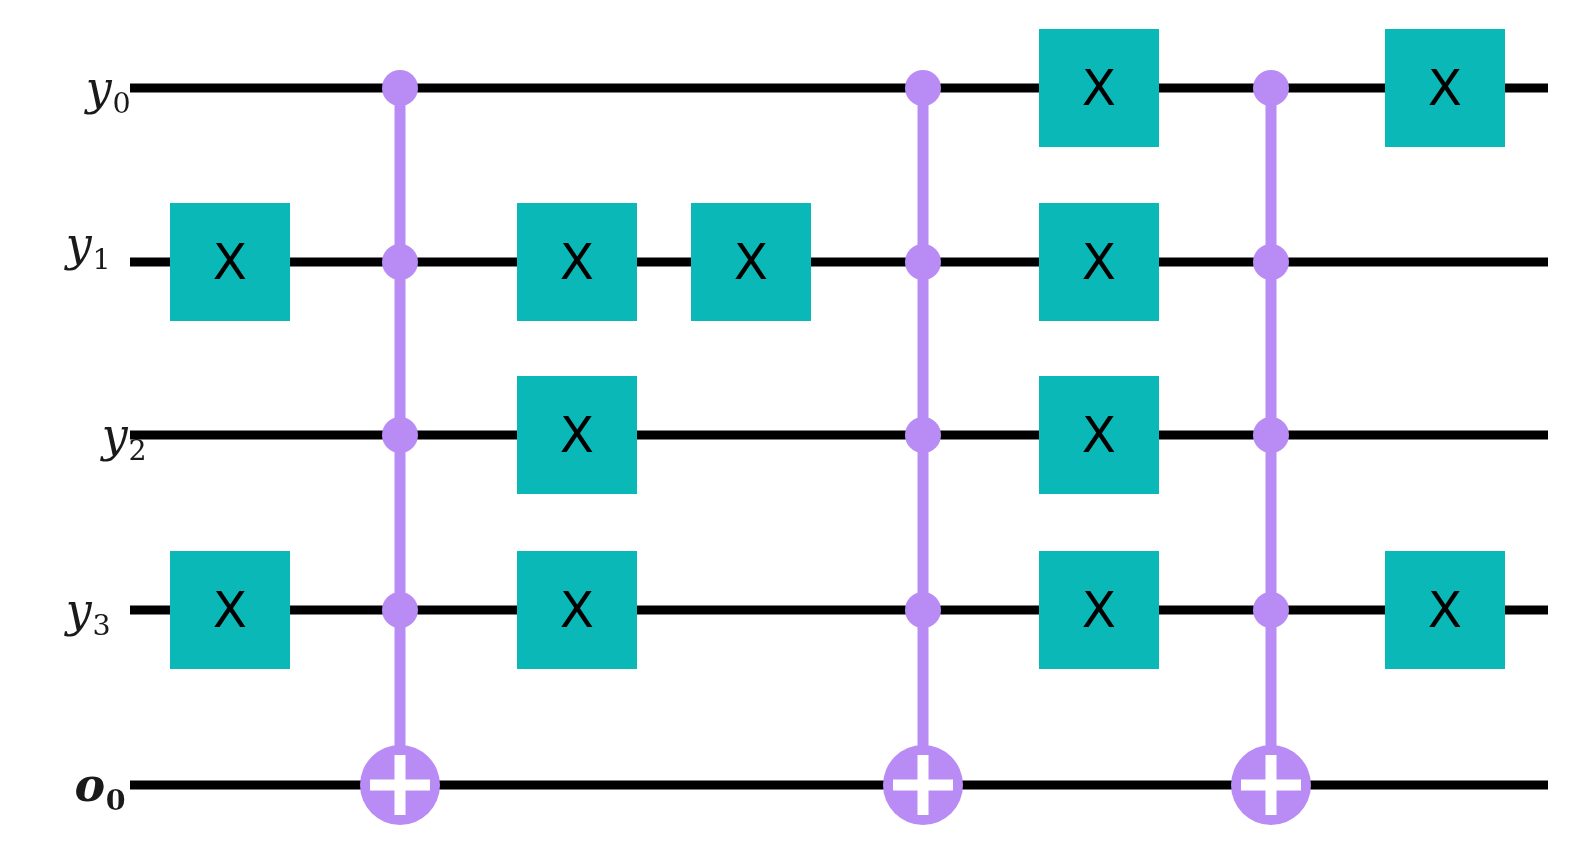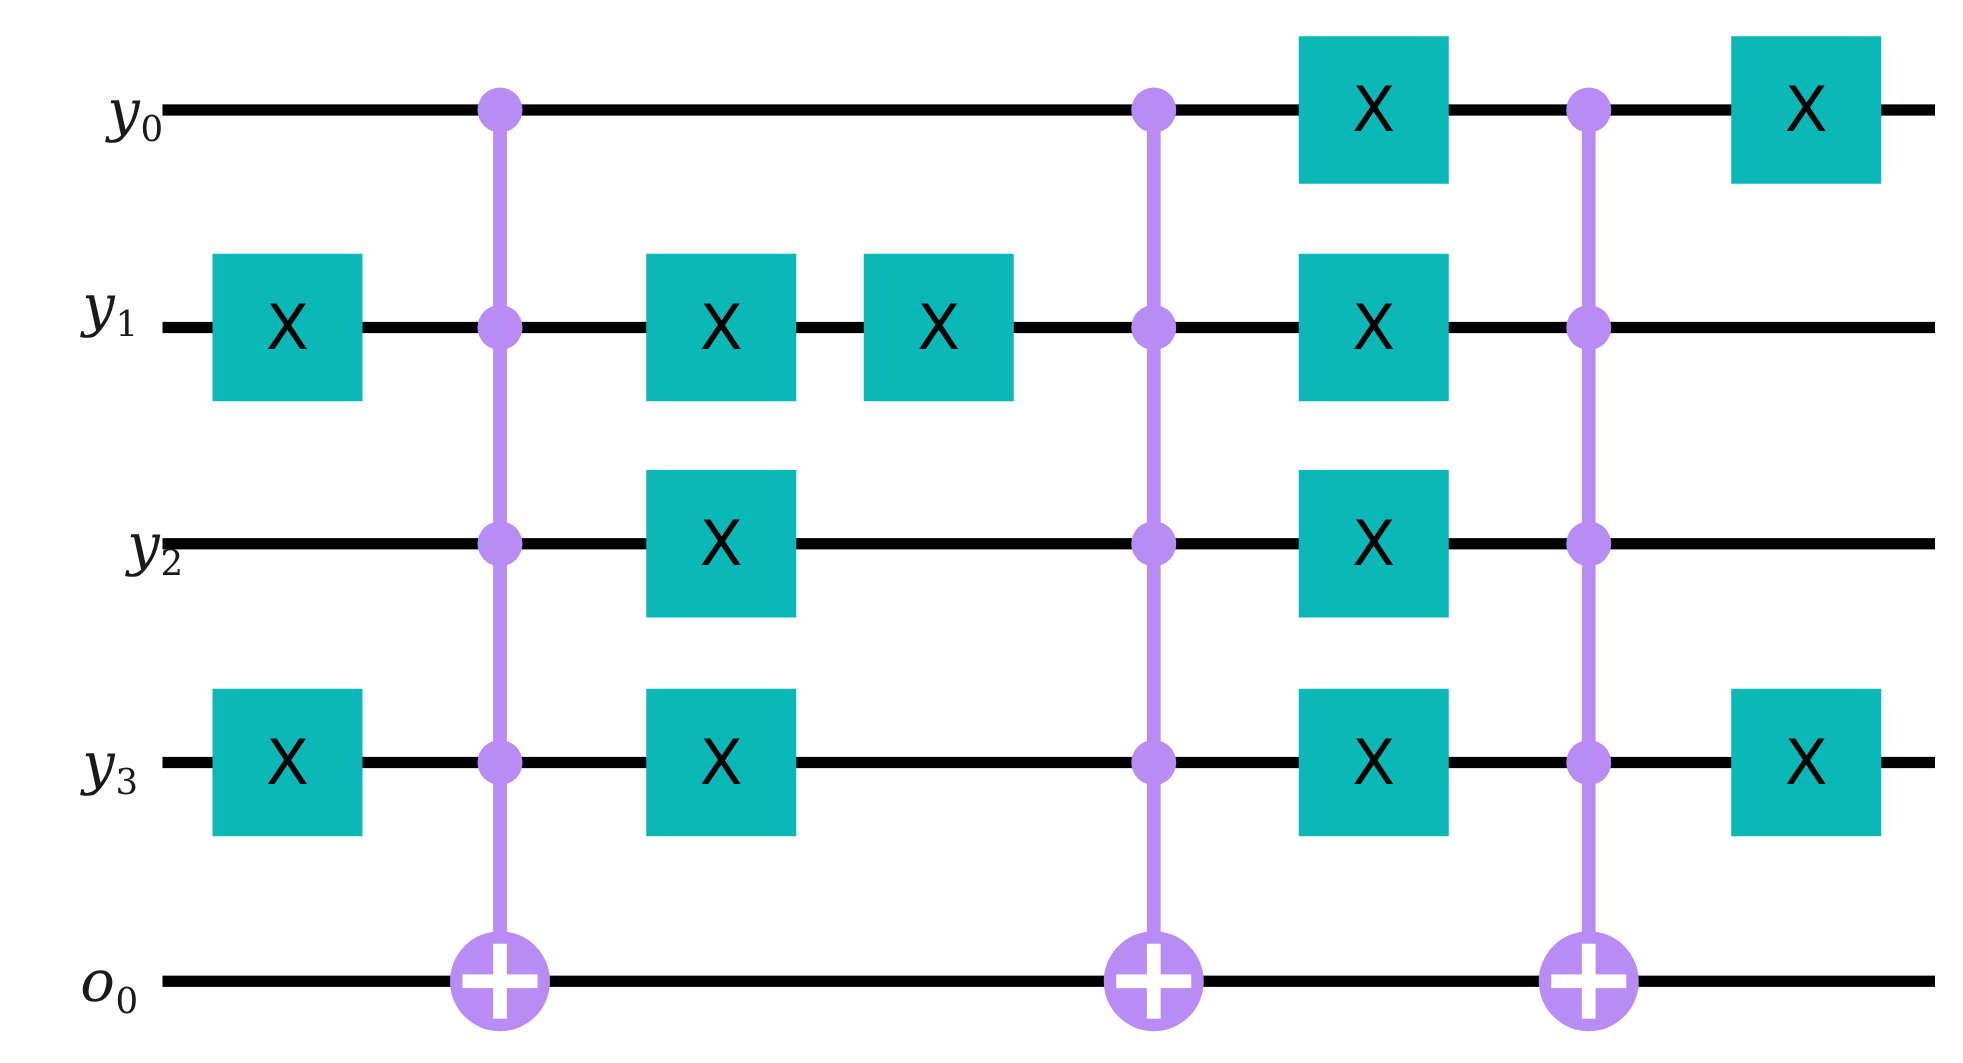--- a/index.html
+++ b/index.html
@@ -98,21 +98,21 @@
 
 <div id="circuit-canvas" style="width: 1570px; height: 850px; background: rgb(255, 255, 255);">
     <div class="wire-label" style="left: 110px; top: 88px; margin-left: 20px;"><span>y</span><sub>0</sub></div>
     <div class="wire-line" style="left: 130px; width: 1418px; top: 88px; height: 9px; background: rgb(0, 0, 0);"></div>
     <div class="wire-label" style="left: 110px; top: 244px;"><span>y</span><sub>1</sub></div>
     <div class="wire-line" style="left: 130px; width: 1418px; top: 262px; height: 9px; background: rgb(0, 0, 0);"></div>
     <div class="wire-label" style="left: 110px; top: 435px; margin-left: 36px;"><span>y</span><sub>2</sub></div>
     <div class="wire-line" style="left: 130px; width: 1418px; top: 435px; height: 9px; background: rgb(0, 0, 0);"></div>
     <div class="wire-label" style="left: 110px; top: 610px;"><span>y</span><sub>3</sub></div>
     <div class="wire-line" style="left: 130px; width: 1418px; top: 610px; height: 9px; background: rgb(0, 0, 0);"></div>
-    <div class="wire-label" style="left: 110px; top: 785px;"><span>o</span><sub>0</sub></div>
+    <div class="wire-label" style="left: 125px; top: 785px; font-weight: bold;"><span>o</span><sub>0</sub></div>
     <div class="wire-line" style="left: 130px; width: 1418px; top: 785px; height: 9px; background: rgb(0, 0, 0);"></div>
     <div class="ctrl-line" style="left: 400px; top: 88px; height: 697px; width: 11px; background: rgb(185, 140, 245);"></div>
     <div class="ctrl-line" style="left: 923px; top: 88px; height: 697px; width: 11px; background: rgb(185, 140, 245);"></div>
     <div class="ctrl-line" style="left: 1271px; top: 88px; height: 697px; width: 11px; background: rgb(185, 140, 245);"></div>
     <div class="gate-box" style="left: 230px; top: 262px; width: 120px; height: 118px; background: rgb(11, 184, 184); color: rgb(0, 0, 0);">
       <span>X</span>
     </div>
     <div class="gate-box" style="left: 230px; top: 610px; width: 120px; height: 118px; background: rgb(11, 184, 184); color: rgb(0, 0, 0);">
       <span>X</span>
     </div>

